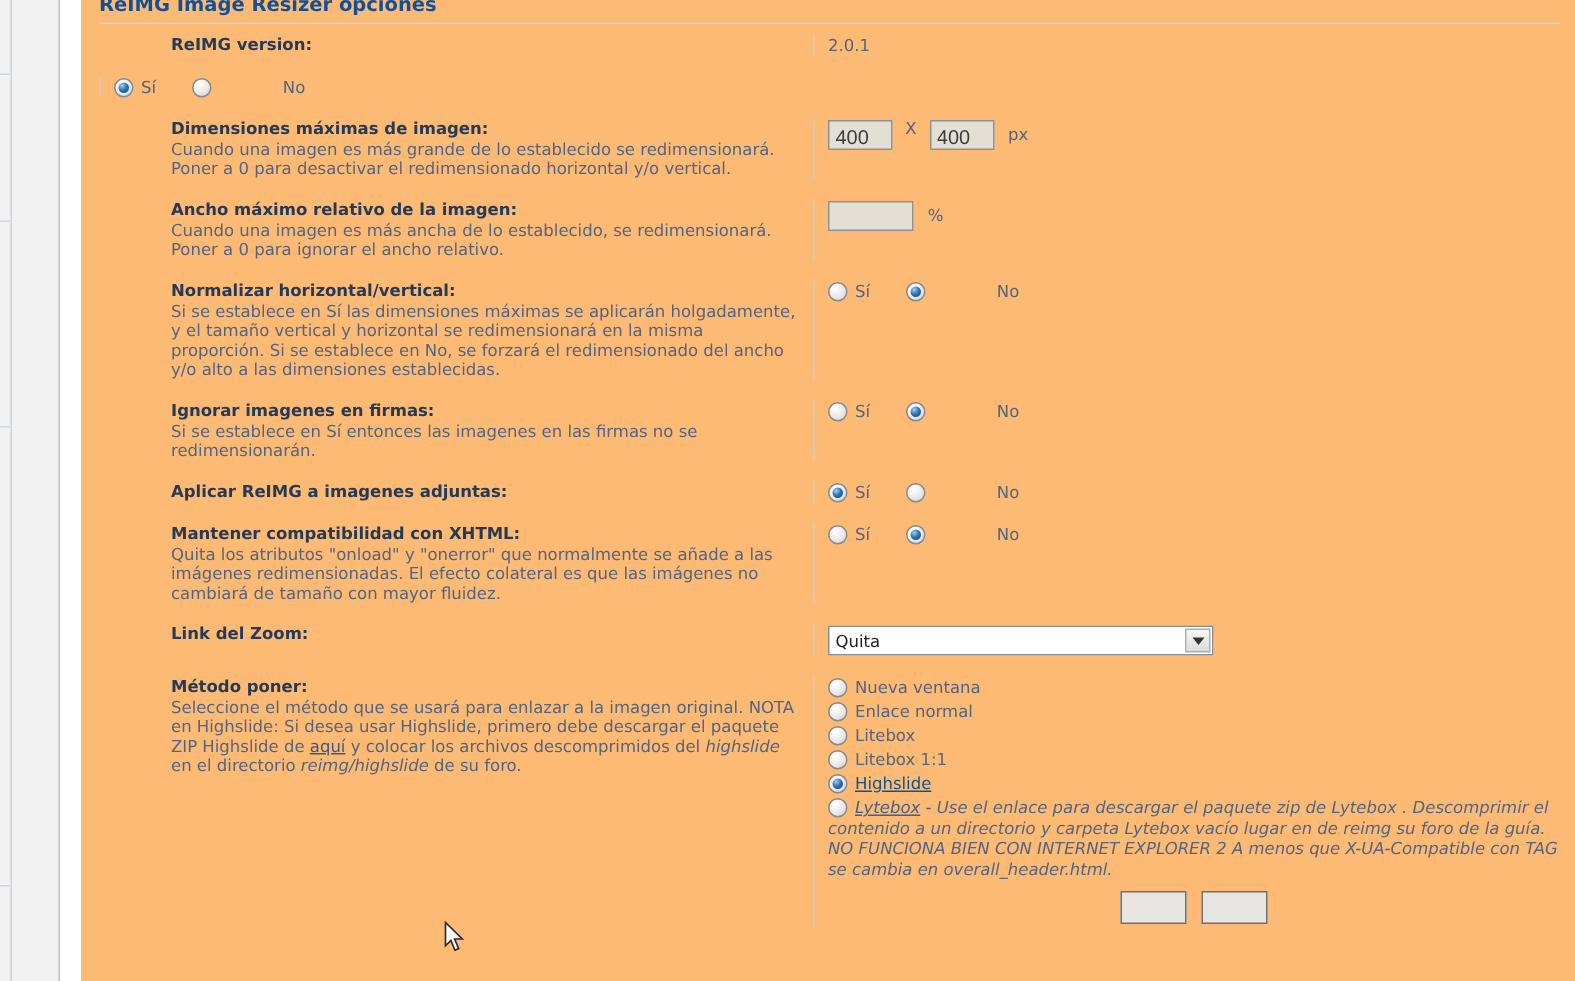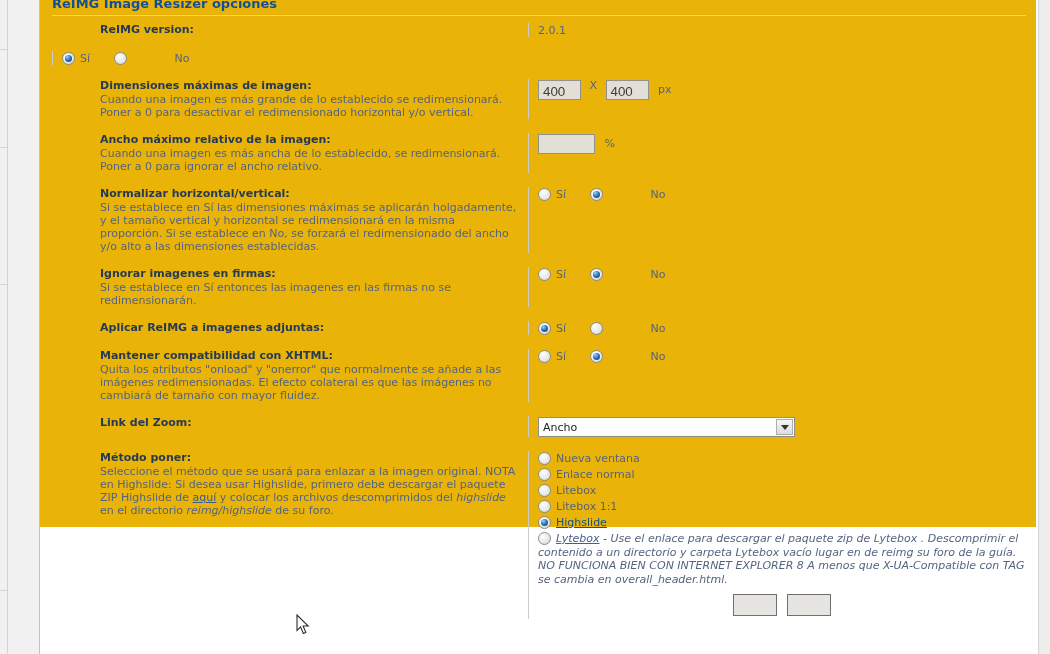--- a/index.html
+++ b/index.html
@@ -31,23 +31,23 @@
   }
   
   .right-strip {
     position: absolute; right: 0; top: 0;
     width: 12px; height: 654px;
     background: #ededed;
     border-left: 1px solid #d6d6d6;
   }
   
   .panel {
-    position: absolute; left: 40px; top: 0;
-    width: 996px; height: 527px;
-    background: #eab308;
+    position: absolute; left: 54px; top: 0;
+    width: 996px; height: 654px;
+    background: #fdba74;
     padding: 0 10px 0 10px;
   }
   .panel-title {
     margin: -4px 0 0 2px;
     padding: 0 0 4px 0;
     font-size: 13px;
     font-weight: bold;
     color: #115098;
     border-bottom: 1px solid #cdd3da;
   }
@@ -273,21 +273,21 @@
       <span class="radio selected"></span><span class="radio-label">No</span>
     </div>
   </div>
 
   <div class="row">
     <div class="lbl-col">
       <div class="lbl">Link del Zoom:</div>
     </div>
     <div class="ctl-col">
       <div class="select-box">
-        <span class="sel-value">Ancho</span>
+        <span class="sel-value">Quita</span>
         <span class="sel-btn">
             <span class="arr"></span>
           </span>
       </div>
     </div>
   </div>
 
   <div class="row">
     <div class="lbl-col">
       <div class="lbl">Método poner:</div>
@@ -303,21 +303,21 @@
       <div class="method-item">
         <span class="radio"></span><span class="opt-label">Litebox</span>
       </div>
       <div class="method-item">
         <span class="radio"></span><span class="opt-label">Litebox 1:1</span>
       </div>
       <div class="method-item">
         <span class="radio selected"></span><span class="opt-label"><a class="opt-link">Highslide</a></span>
       </div>
       <div class="method-item lytebox-item">
-        <span class="radio"></span><span class="opt-label"><a class="lyte-link">Lytebox</a></span><span class="note"> - Use el enlace para descargar el paquete zip de Lytebox . Descomprimir el contenido a un directorio y carpeta Lytebox vacío lugar en de reimg su foro de la guía. NO FUNCIONA BIEN CON INTERNET EXPLORER 8 A menos que X-UA-Compatible con TAG se cambia en overall_header.html.</span>
+        <span class="radio"></span><span class="opt-label"><a class="lyte-link">Lytebox</a></span><span class="note"> - Use el enlace para descargar el paquete zip de Lytebox . Descomprimir el contenido a un directorio y carpeta Lytebox vacío lugar en de reimg su foro de la guía. NO FUNCIONA BIEN CON INTERNET EXPLORER 2 A menos que X-UA-Compatible con TAG se cambia en overall_header.html.</span>
       </div>
       <div class="footer-buttons">
         <span class="btn-stub"></span>
         <span class="btn-stub"></span>
       </div>
     </div>
   </div>
 
 </div>
 

